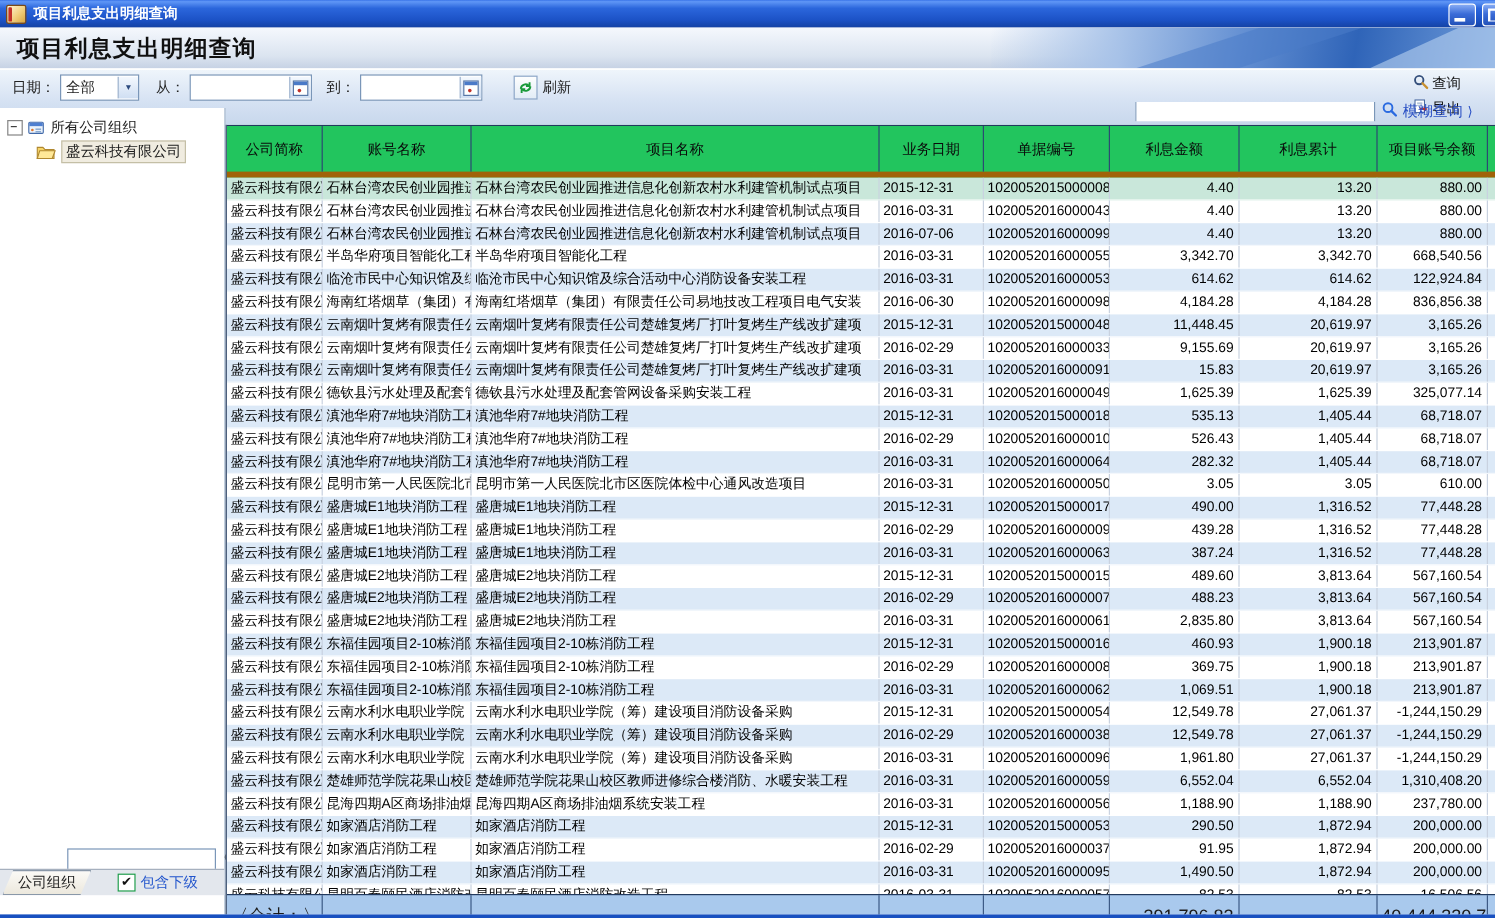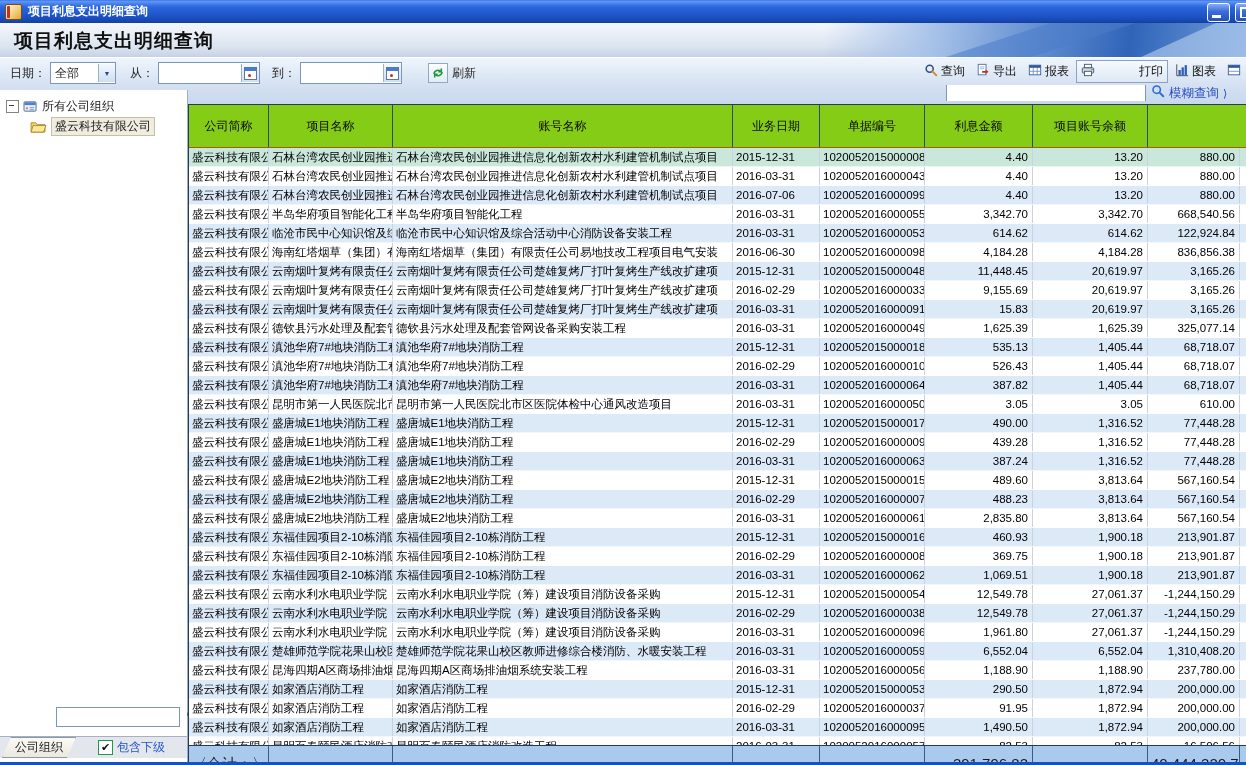--- a/index.html
+++ b/index.html
@@ -38,21 +38,21 @@
     background:linear-gradient(#f3f8fe,#cfdef2);display:flex;align-items:center;justify-content:center;font-size:7px;color:#2c4a7e;}
   .dateinput{width:100px;height:20px;background:#fff;border:1px solid #7a96b8;display:flex;align-items:center;justify-content:flex-end;}
   .calbtn{width:17px;height:18px;border-left:1px solid #9ab0cc;background:linear-gradient(#f3f8fe,#cfdef2);
     display:flex;align-items:center;justify-content:center;}
   .calicon{width:11px;height:11px;background:#fff;border:1px solid #5878a8;position:relative;}
   .calicon::before{content:"";position:absolute;left:0;top:0;right:0;height:3px;background:#4a7ac8;}
   .calicon::after{content:"";position:absolute;left:3px;bottom:2px;width:3px;height:3px;background:#c03028;border-radius:50%;}
   .refresh-group{display:flex;align-items:center;margin-left:26px;cursor:default;}
   .iconbox{width:18px;height:18px;border:1px solid #8fa8c8;background:linear-gradient(#fdfefe,#e2ecf6);
     display:flex;align-items:center;justify-content:center;margin-right:4px;}
-  .toolrow2{position:absolute;right:3px;top:1px;height:24px;display:flex;align-items:center;font-size:12px;color:#111;}
+  .toolrow2{position:absolute;right:3px;top:1px;height:24px;display:flex;align-items:center;font-size:12px;color:#111;flex-direction:column;}
   .action{display:flex;align-items:center;gap:3px;padding:2px 4px;margin-left:3px;white-space:nowrap;}
   .action.bordered{border:1px solid #8aa2c6;background:linear-gradient(#f6fafe,#dde8f4);gap:44px;}
   .action.partial{width:16px;overflow:hidden;padding-right:0;}
   .fuzzyrow{position:absolute;right:0;top:27px;height:16px;display:flex;align-items:center;overflow:hidden;width:300px;}
   .fuzzyinput{width:194px;height:16px;border:1px solid #7a96b8;background:#fff;margin-right:5px;}
   .fuzzylabel{color:#2a50c4;font-size:12.5px;margin:0 4px;}
   .fuzzymore{color:#2a50c4;font-size:11px;width:6px;overflow:hidden;}
   
   .sidebar{position:absolute;left:0;top:90px;width:188px;bottom:3px;background:#fff;border-right:1px solid #9ab0c8;box-sizing:border-box;}
   .side-head{margin:6px 2px 0 2px;height:20px;background:linear-gradient(#eaf3fc,#cadcf2);
@@ -60,34 +60,34 @@
   .side-head svg{margin:0 4px 0 4px;}
   .tree{margin-top:6px;font-size:12px;}
   .treerow{display:flex;align-items:center;height:20px;text-align:center;}
   .expander{width:11px;height:11px;border:1px solid #848484;background:#fff;margin:0 4px 0 6px;position:relative;flex:none;}
   .expander::after{content:"";position:absolute;left:2px;top:4.5px;width:5px;height:1px;background:#404040;}
   .treerow .ticon{margin-right:4px;flex:none;display:flex;}
   .treerow.child{margin-left:30px;}
   .selitem{background:#f0ece0;border:1px solid #c4bfa6;padding:0 3px;}
   .findrow{position:absolute;left:12px;bottom:28px;display:flex;align-items:center;font-size:12px;padding-left:44px;}
   .findinput{width:118px;height:16px;border:1px solid #7a96b8;background:#fff;margin-right:6px;}
-  .tabstrip{position:absolute;left:0;right:0;bottom:4px;height:21px;background:#e3e7ed;border-top:1px solid #a6b0be;
+  .tabstrip{position:absolute;left:0;right:0;bottom:16px;height:21px;background:#e3e7ed;border-top:1px solid #a6b0be;
     display:flex;align-items:center;font-size:12px;}
   .tab{margin-left:2px;height:19px;line-height:19px;padding:0 12px;background:linear-gradient(#fbfaf6,#ece8dd);
     color:#202020;clip-path:polygon(9px 0,100% 0,calc(100% - 9px) 100%,0 100%);border:1px solid #8a98a8;}
   .checkwrap{display:flex;align-items:center;margin-left:22px;}
   .checkbox{width:13px;height:13px;background:#fff;border:1px solid #1c9a4a;display:flex;align-items:center;justify-content:center;
     font-size:11px;color:#111;margin-right:4px;line-height:11px;}
   .checklabel{color:#2255cc;}
   .bottomstrip{position:absolute;left:0;right:0;bottom:0;height:3px;background:#1850c0;}
   
   .table{position:absolute;left:188px;top:104px;width:1058px;bottom:3px;background:#fff;
     border-left:1px solid #223a5e;box-sizing:border-box;overflow:hidden;}
   .grid{display:grid;grid-template-columns:80px 124px 340px 87px 105px 108px 115px 92px 6px;}
-  .thead{height:44px;background:#84cc16;border-top:1px solid #223a5e;border-bottom:1px solid #a16207;box-sizing:border-box;}
+  .thead{height:44px;background:#22c55e;border-top:1px solid #223a5e;border-bottom:5px solid #a16207;box-sizing:border-box;}
   .th{display:flex;align-items:center;justify-content:center;font-size:12px;color:#0a0a0a;
     border-right:1px solid #2c4a72;overflow:hidden;white-space:nowrap;}
   .tbody{position:absolute;left:0;right:0;top:44px;bottom:17px;overflow:hidden;}
   .trow{height:19px;box-sizing:border-box;border-bottom:1px solid rgba(255,255,255,0.65);}
   .trow.tint{background:#dce9f7;}
   .trow.sel{background:#c9e7da;}
   .td{font-size:11.5px;line-height:18px;padding:0 3px;overflow:hidden;white-space:nowrap;
     border-right:1px solid #c9d2e0;color:#000;}
   .td.num{text-align:right;padding-right:4px;}
   .td.sliver{border-right:none;}
@@ -263,25 +263,26 @@
     <span class="checkwrap">
       <span class="checkbox">✔</span>
       <span class="checklabel">包含下级</span>
     </span>
   </div>
 </div>
 
 <div class="table">
   <div class="thead grid">
     <div class="th">公司简称</div>
+    <div class="th">账号名称</div>
     <div class="th">项目名称</div>
-    <div class="th">账号名称</div>
     <div class="th">业务日期</div>
     <div class="th">单据编号</div>
     <div class="th">利息金额</div>
+    <div class="th">利息累计</div>
     <div class="th">项目账号余额</div>
     <div class="th" style="border-right:none;"></div>
   </div>
   <div class="tbody">
       <div class="trow grid sel">
         <div class="td">盛云科技有限公司</div>
         <div class="td">石林台湾农民创业园推进信息化创新农村水利建管机制试点项目</div>
         <div class="td">石林台湾农民创业园推进信息化创新农村水利建管机制试点项目</div>
         <div class="td">2015-12-31</div>
         <div class="td">1020052015000008</div>
@@ -410,21 +411,21 @@
         <div class="td num">1,405.44</div>
         <div class="td num">68,718.07</div>
         <div class="td sliver"></div>
       </div>
       <div class="trow grid tint">
         <div class="td">盛云科技有限公司</div>
         <div class="td">滇池华府7#地块消防工程</div>
         <div class="td">滇池华府7#地块消防工程</div>
         <div class="td">2016-03-31</div>
         <div class="td">1020052016000064</div>
-        <div class="td num">387.82</div>
+        <div class="td num">282.32</div>
         <div class="td num">1,405.44</div>
         <div class="td num">68,718.07</div>
         <div class="td sliver"></div>
       </div>
       <div class="trow grid ">
         <div class="td">盛云科技有限公司</div>
         <div class="td">昆明市第一人民医院北市区医院体检中心通风改造项目</div>
         <div class="td">昆明市第一人民医院北市区医院体检中心通风改造项目</div>
         <div class="td">2016-03-31</div>
         <div class="td">1020052016000050</div>

